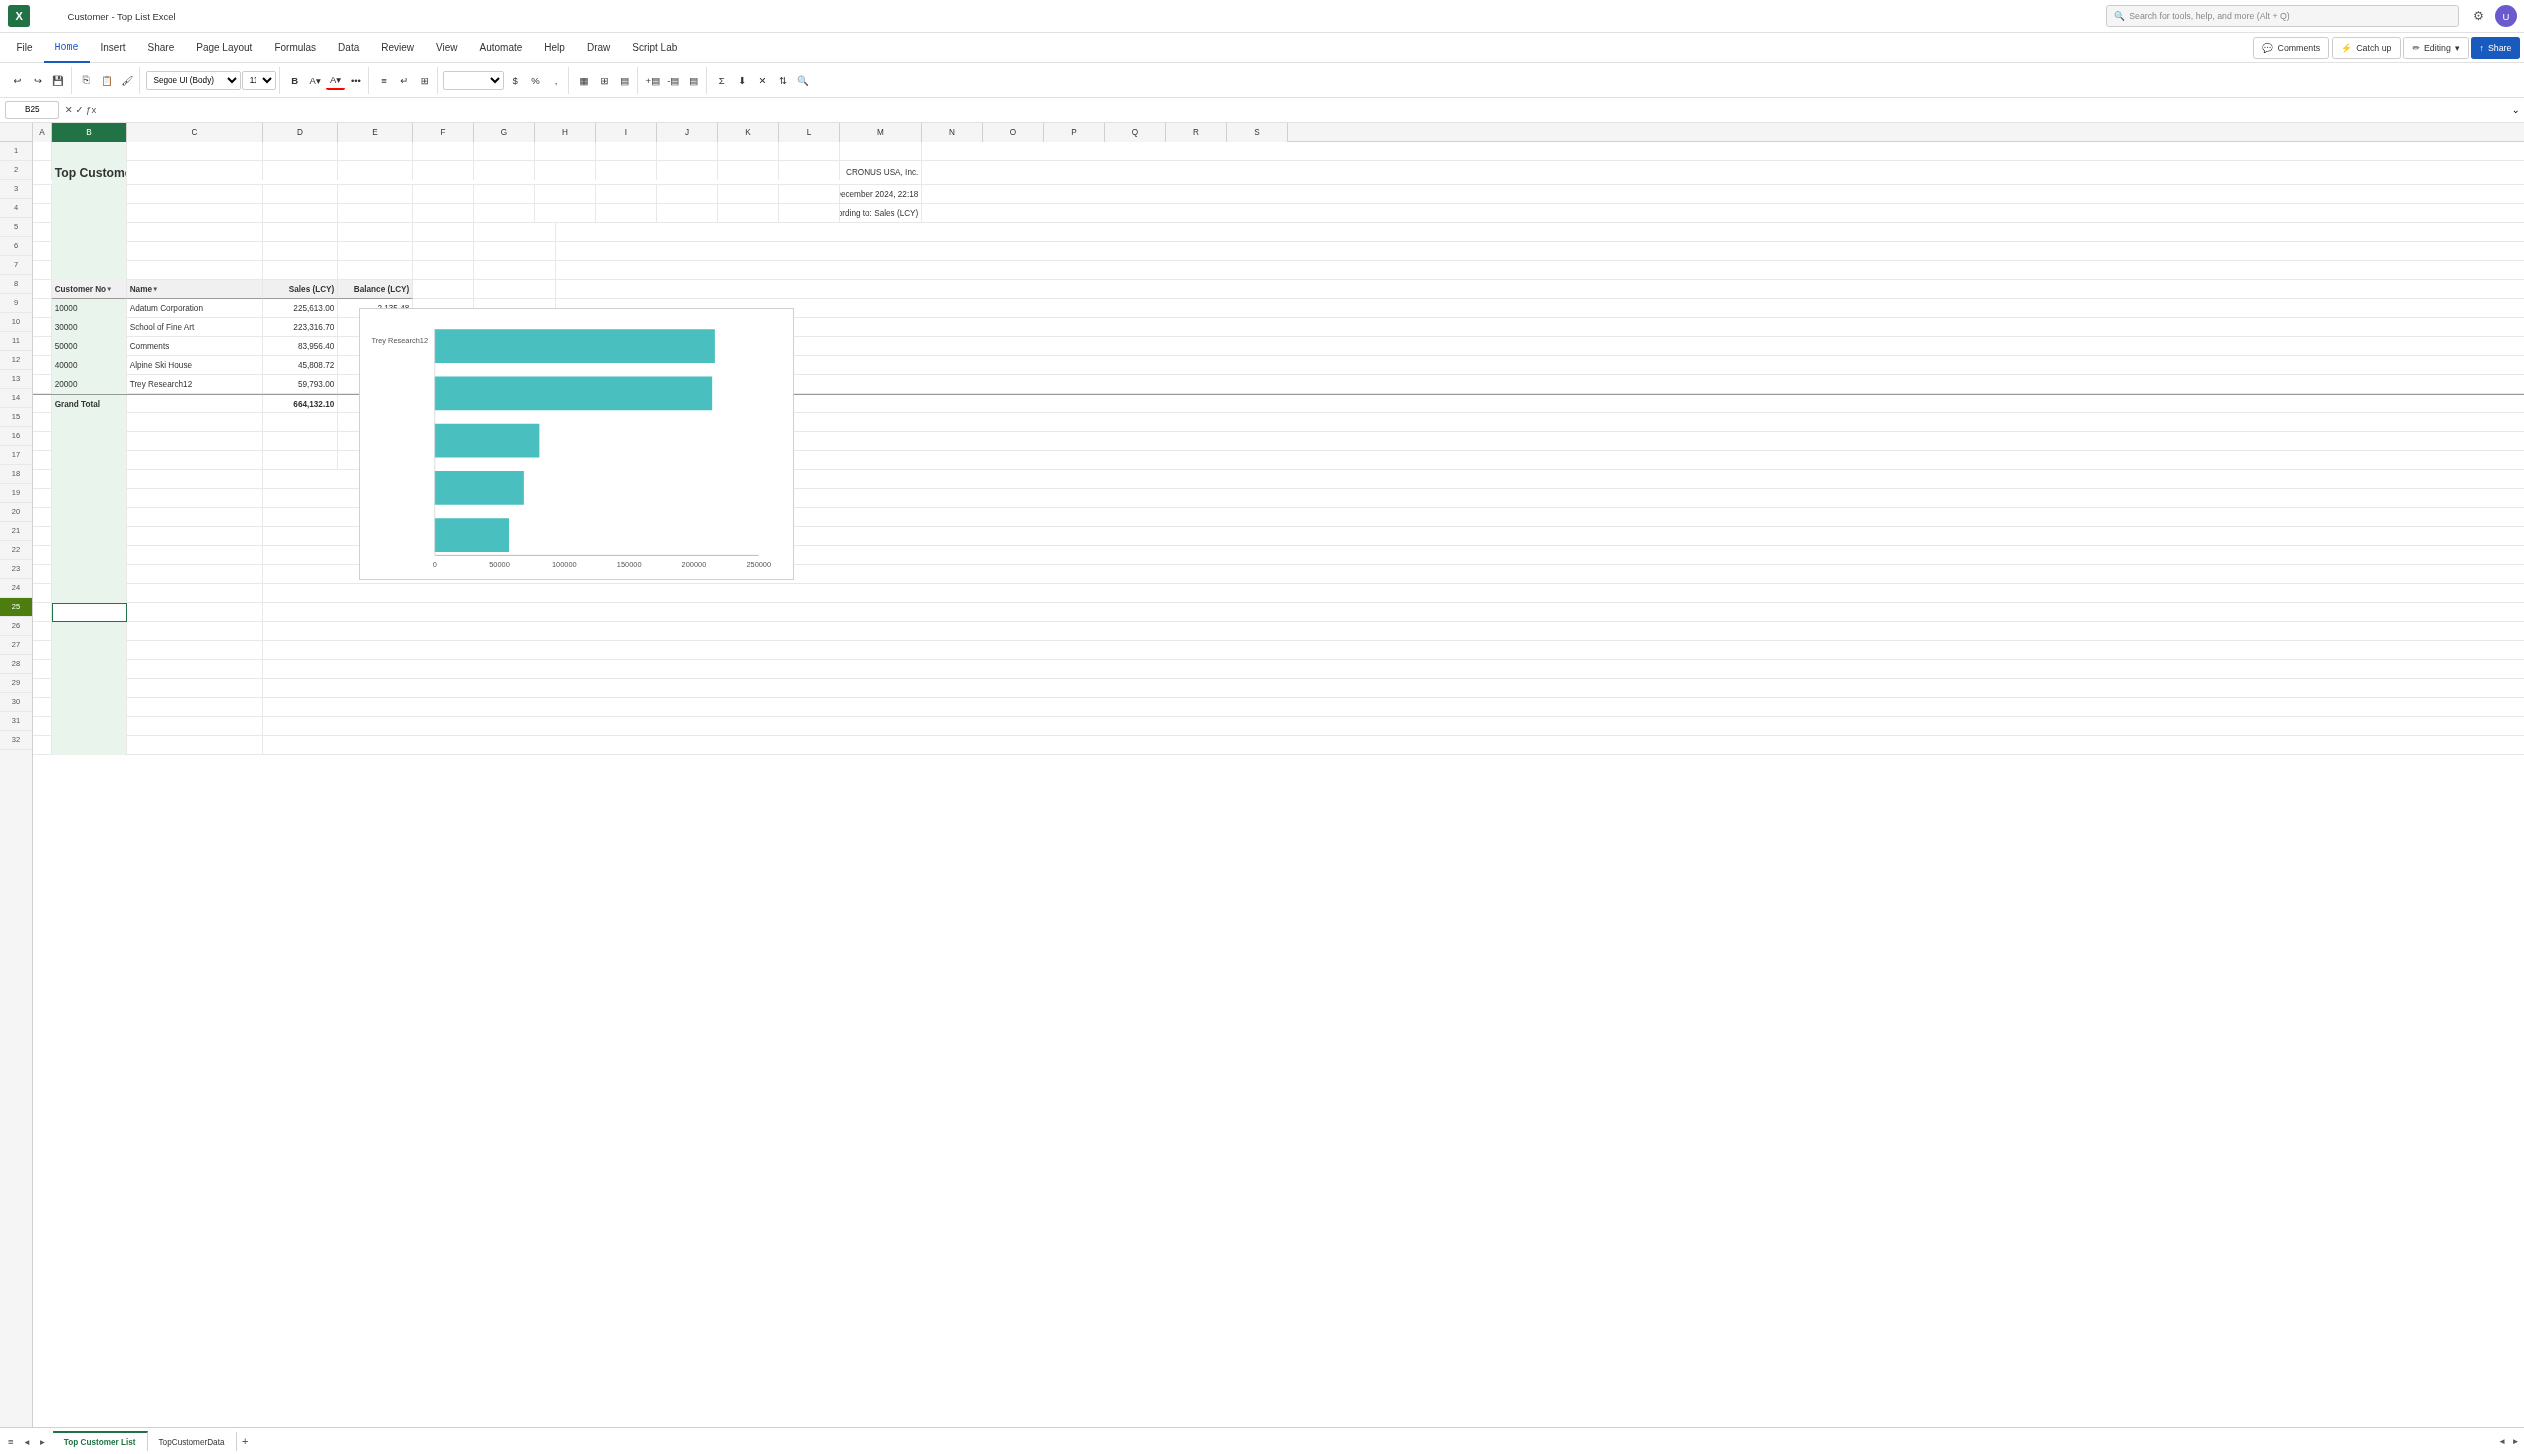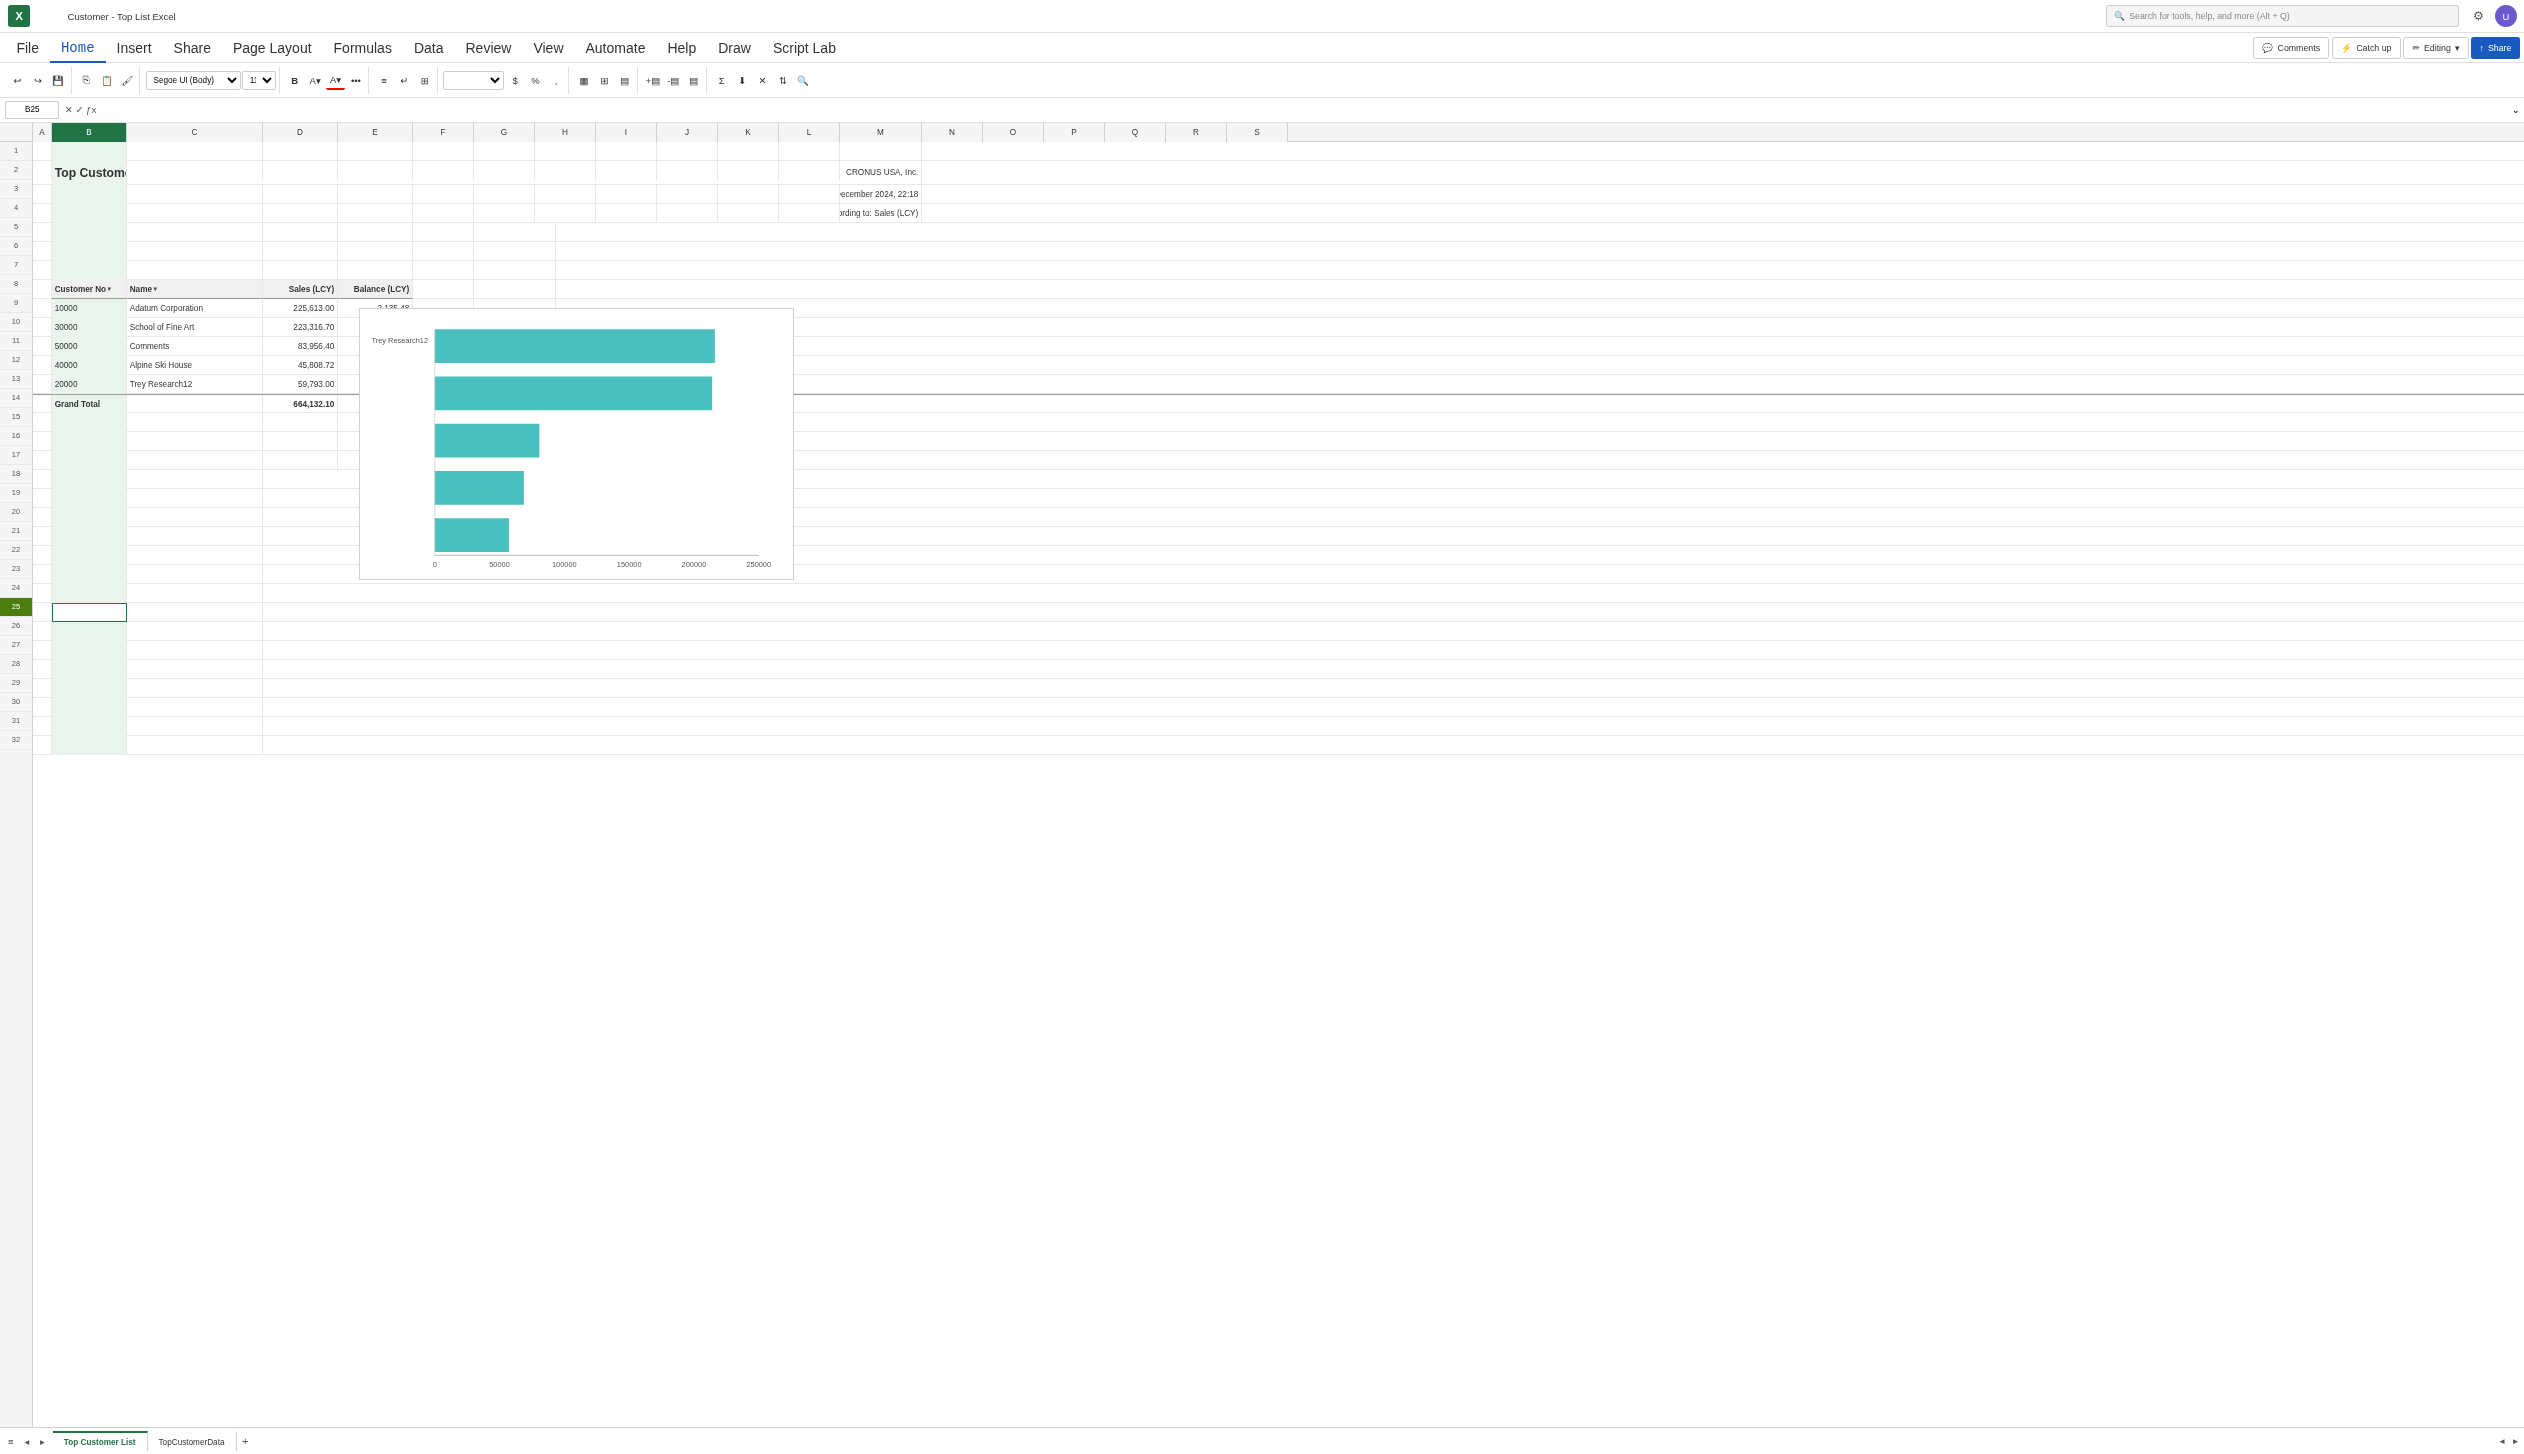--- a/index.html
+++ b/index.html
@@ -21,21 +21,21 @@
     #titlebar .settings-icon { font-size: 12.2px; color: #555; }
     #titlebar .avatar { width: 22px; height: 22px; border-radius: 50%; background: #6a5acd; display: flex; align-items: center; justify-content: center; color: #fff; font-size: 9.5px; }
 
     
     #ribbon-tabs {
       display: flex; align-items: center; height: 30px; background: #fff;
       border-bottom: 0.7px solid #e0e0e0; padding: 0 5.4px;
     }
     .ribbon-tab {
       padding: 0 11px; height: 30px; display: flex; align-items: center;
-      font-size: 14px; color: #333; cursor: pointer; position: relative;
+      font-size: 10px; color: #333; cursor: pointer; position: relative;
     }
     .ribbon-tab.active { color: #185abd; font-family: Liberation Mono, monospace; }
     .ribbon-tab.active::after {
       content: ''; position: absolute; bottom: 0; left: 0; right: 0;
       height: 2px; background: #185abd;
     }
     .ribbon-tab-right {
       margin-left: auto; display: flex; align-items: center; gap: 2.7px;
     }
     .btn-comments, .btn-catchup, .btn-editing, .btn-share {

